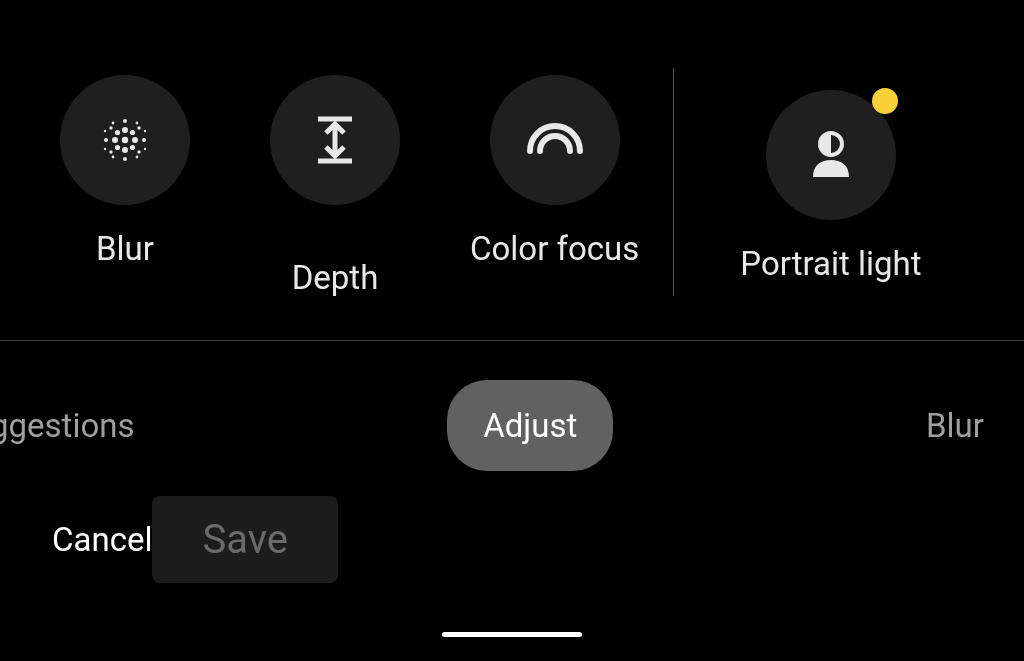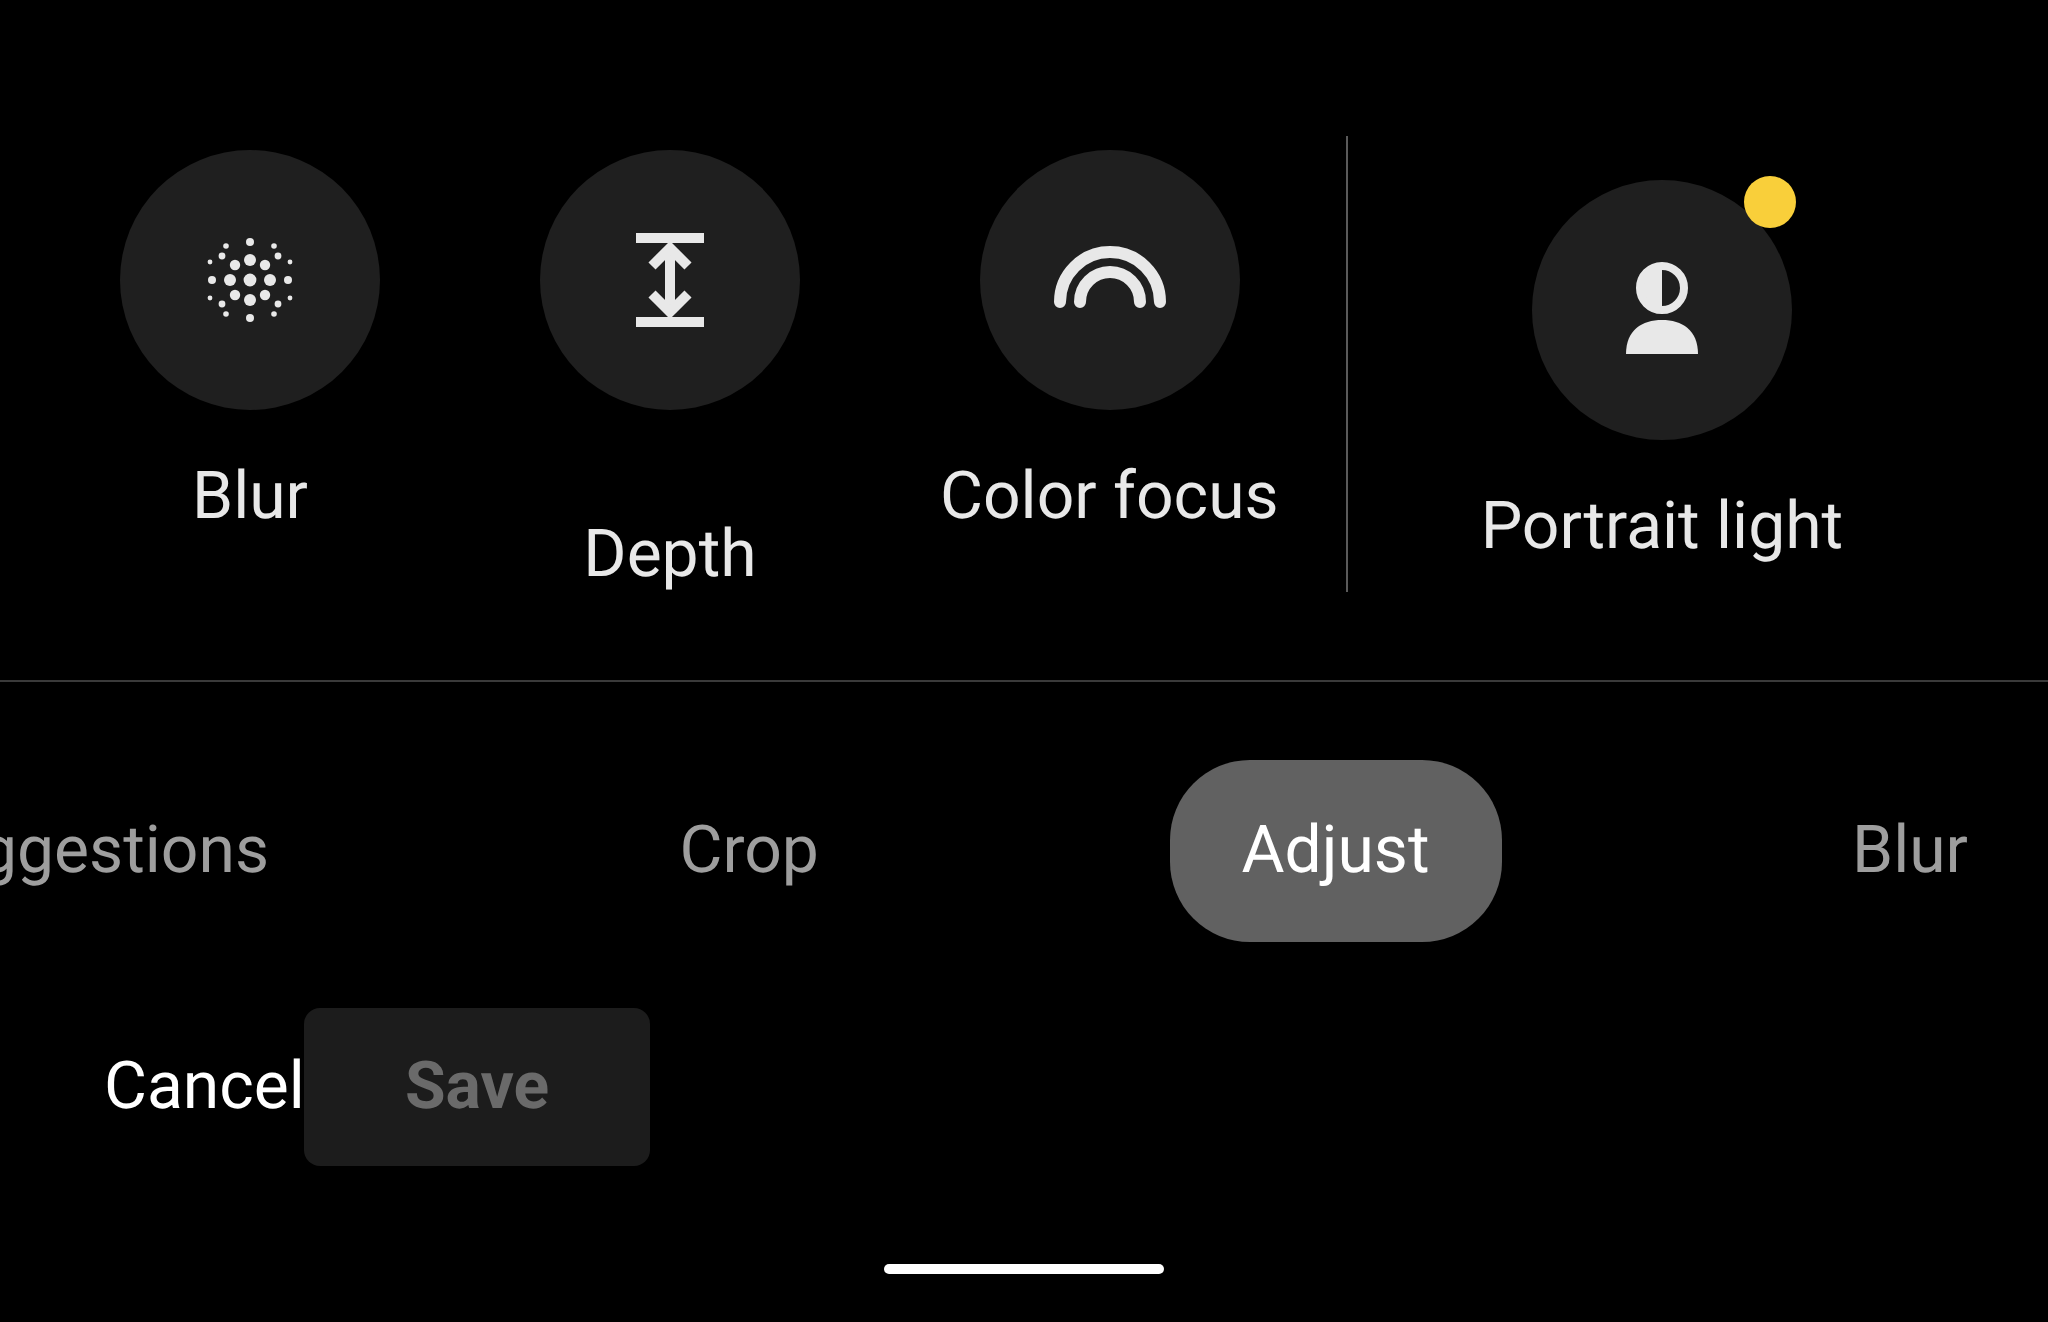--- a/index.html
+++ b/index.html
@@ -104,27 +104,26 @@
       align-items: center;
       justify-content: flex-start;
       padding: 0 20px 0 52px;
     }
     .cancel {
       font-size: 33px;
       color: #ffffff;
       cursor: pointer;
     }
     .save {
-      font-size: 33px;
+      font-size: 40px;
       color: #6a6a6a;
       background: #1c1c1c;
       padding: 20px 50px;
       border-radius: 8px;
       cursor: pointer;
-      font-weight: bold;
     }
     .home-indicator {
       position: absolute;
       bottom: 24px;
       left: 50%;
       transform: translateX(-50%);
       width: 140px;
       height: 5px;
       background: #fff;
       border-radius: 3px;
@@ -224,21 +223,20 @@
     </div>
     <div class="tool-label">Portrait light</div>
   </div>
 
 </div>
 
 <div class="hr"></div>
 
 <div class="tabs-row">
   <div class="tab partial-left">ggestions</div>
-  <div class="tab">Crop</div>
   <div class="tab active">Adjust</div>
   <div class="tab">Blur</div>
 </div>
 
 <div class="bottom-row">
   <div class="cancel">Cancel</div>
   <div class="save">Save</div>
 </div>
 
 <div class="home-indicator"></div>

